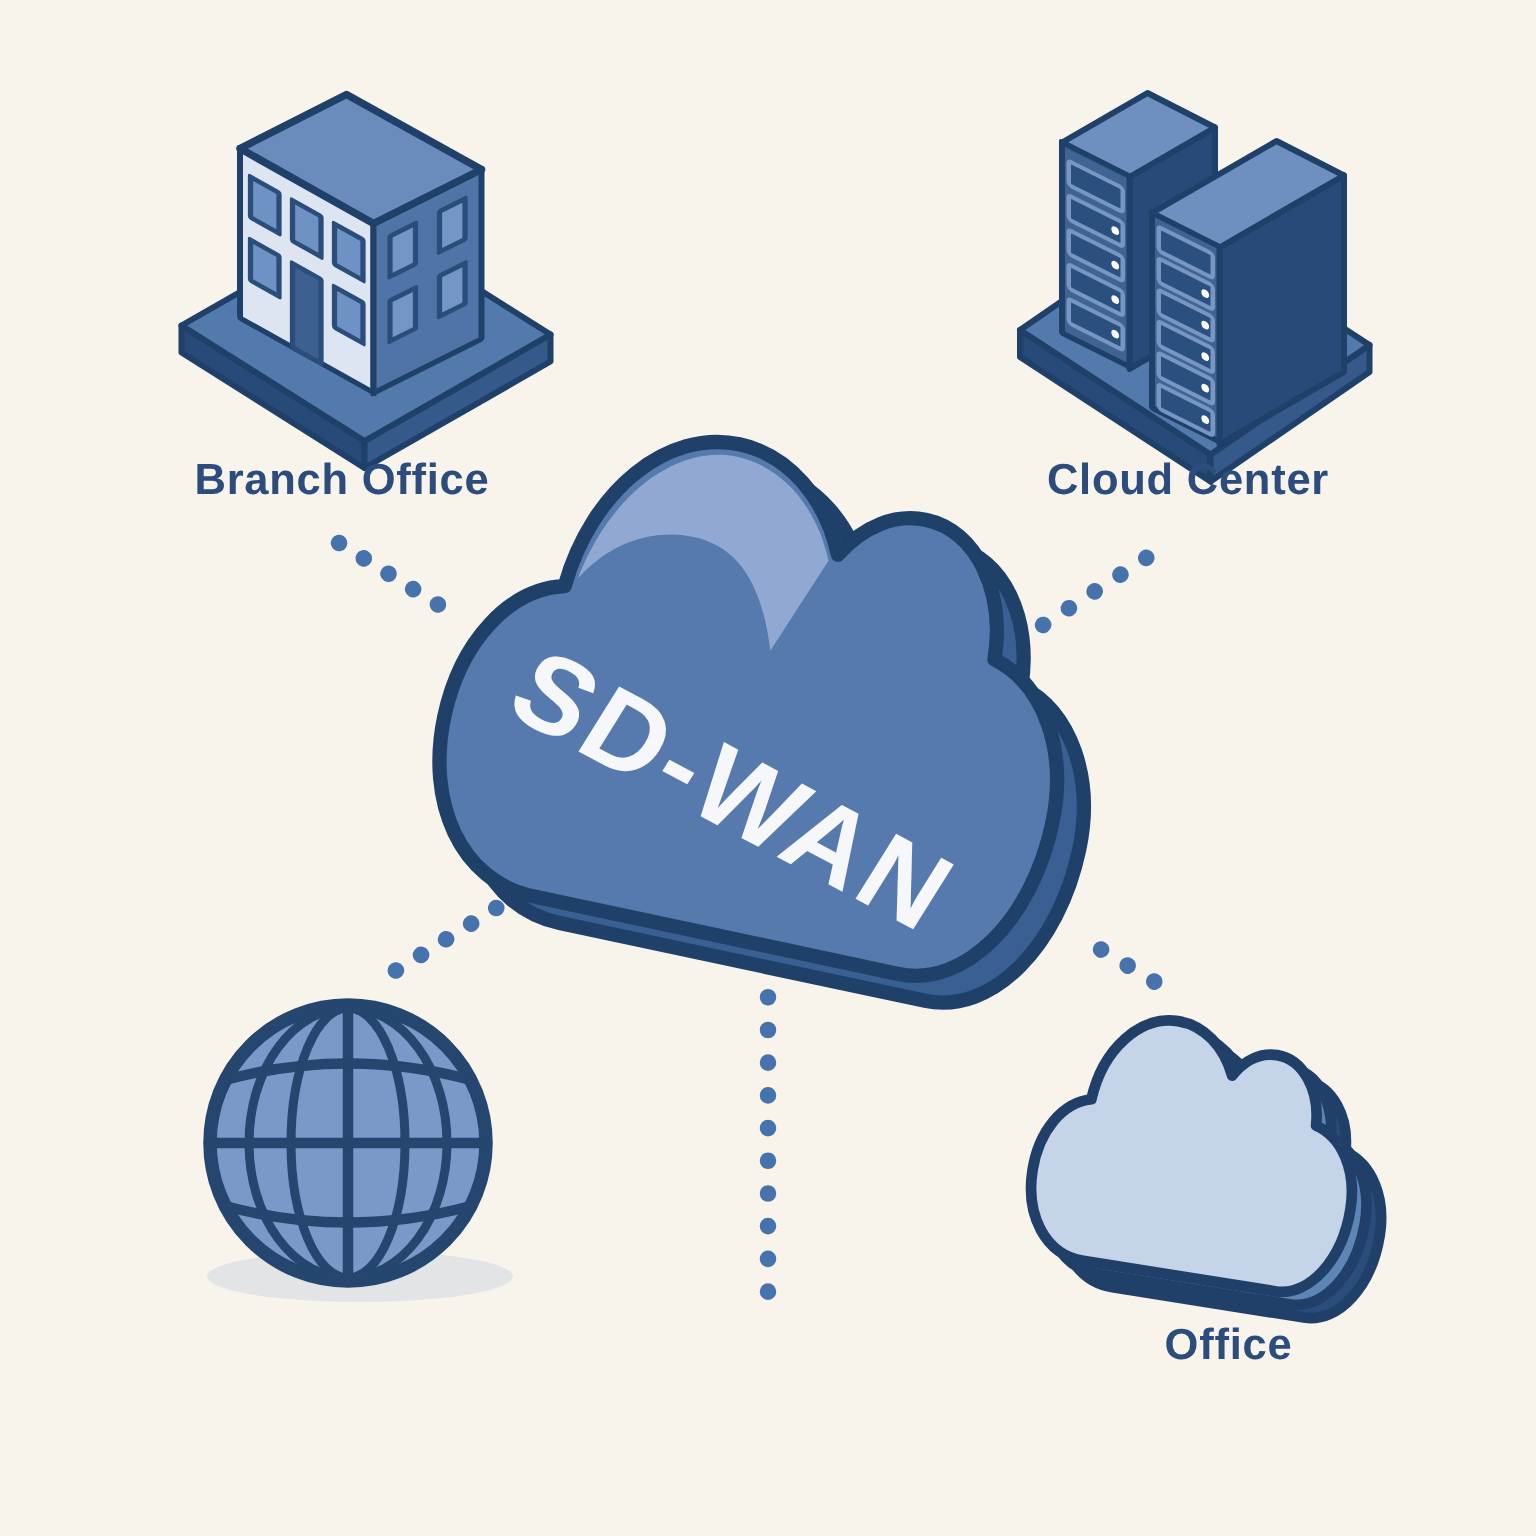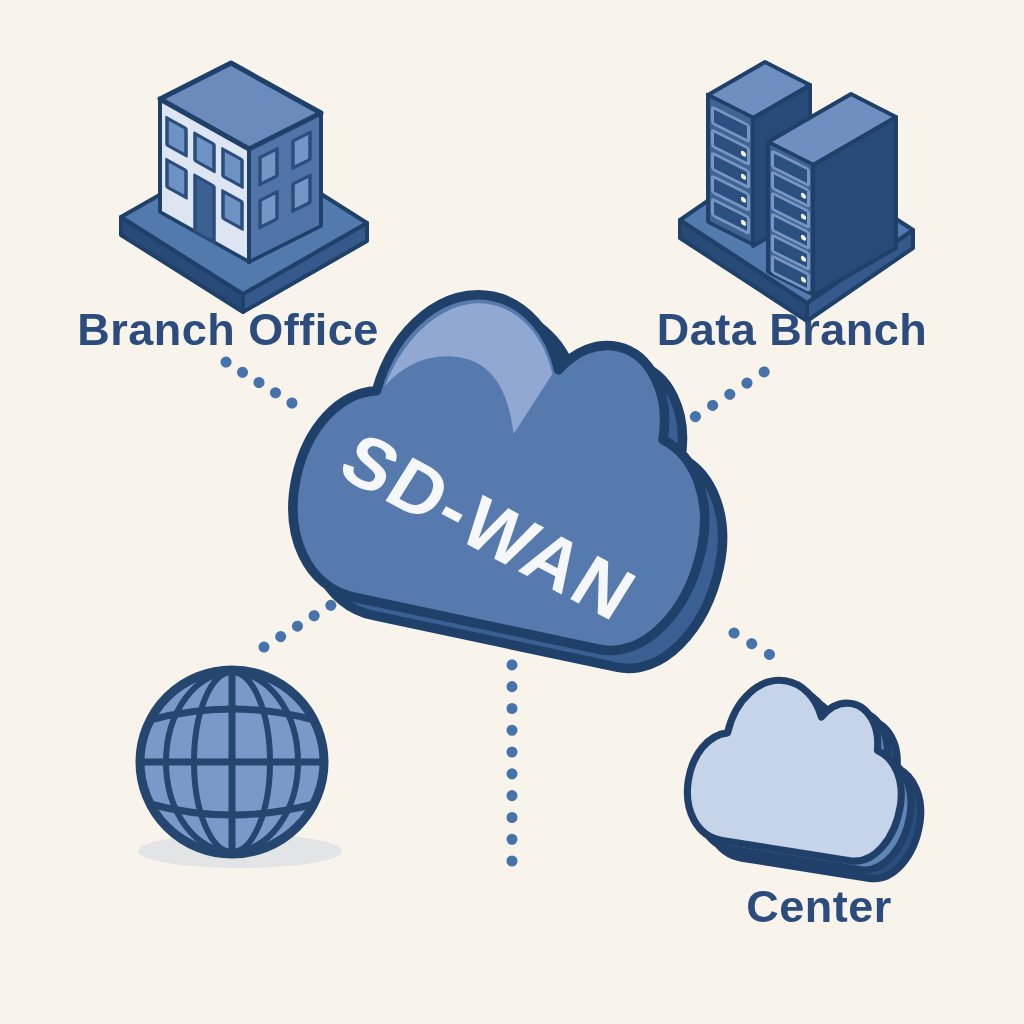--- a/index.html
+++ b/index.html
@@ -7,21 +7,21 @@
   .canvas{
     position:relative;
     width:1024px;height:1024px;
     background:#f8f4ec;
     overflow:hidden;
   }
   .canvas svg{position:absolute;left:0;top:0;}
   .node-label{
     position:absolute;
     transform:translateX(-50%);
-    font-size:45px;
+    font-size:29px;
     font-weight:700;
     letter-spacing:0.5px;
     color:#2b4c7c;
     white-space:nowrap;
   }
   .hub-label{
     position:absolute;
     left:489px;top:527px;
     transform:translate(-50%,-50%) rotate(28deg) skewX(-4deg);
     font-size:74px;
@@ -150,15 +150,15 @@
     <g transform="translate(492,464) rotate(12) scale(1.06) translate(-200,-200)" stroke="#1f4069" stroke-width="9" stroke-linejoin="round">
       <path transform="translate(20,13)" fill="#3a6093" d="M 100,350 C 53,350 22,306 22,251 C 22,203 45,164 79,155 C 83,92 122,45 168,45 C 200,45 228,67 243,100 C 255,79 273,67 293,67 C 325,67 351,101 353,144 C 387,153 410,191 410,237 C 410,299 378,350 335,350 Z"></path>
       <path fill="#567aad" d="M 100,350 C 53,350 22,306 22,251 C 22,203 45,164 79,155 C 83,92 122,45 168,45 C 200,45 228,67 243,100 C 255,79 273,67 293,67 C 325,67 351,101 353,144 C 387,153 410,191 410,237 C 410,299 378,350 335,350 Z"></path>
       <path fill="#93abd4" stroke="none" opacity="0.95" d="M 86,149 C 95,92 130,53 168,53 C 198,53 224,74 238,105 L 214,168 C 200,127 180,108 152,108 C 124,108 100,124 86,149 Z"></path>
     </g>
   </svg>
 
   <div class="hub-label">SD-WAN</div>
 
   <div class="node-label" style="left:228px;top:304px">Branch Office</div>
-  <div class="node-label" style="left:792px;top:304px">Data Branch</div>
-  <div class="node-label" style="left:819px;top:881px">Center</div>
+  <div class="node-label" style="left:792px;top:304px">Cloud Center</div>
+  <div class="node-label" style="left:819px;top:881px">Office</div>
 </div>
 
 </body></html>

